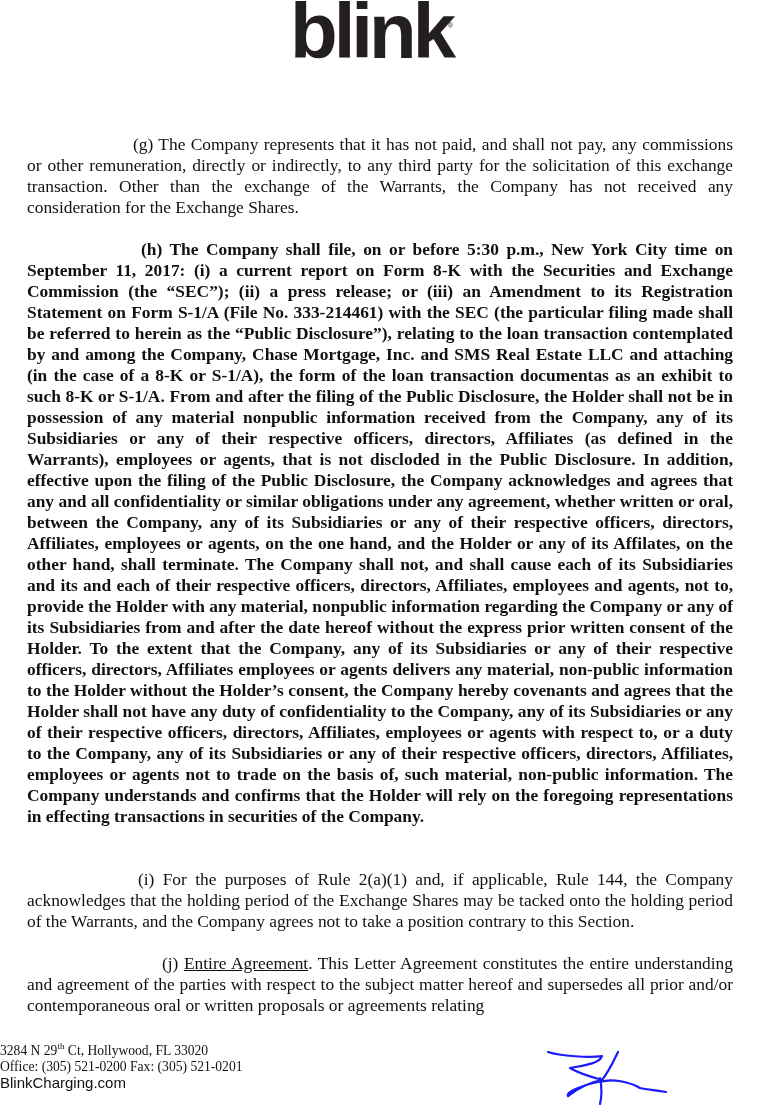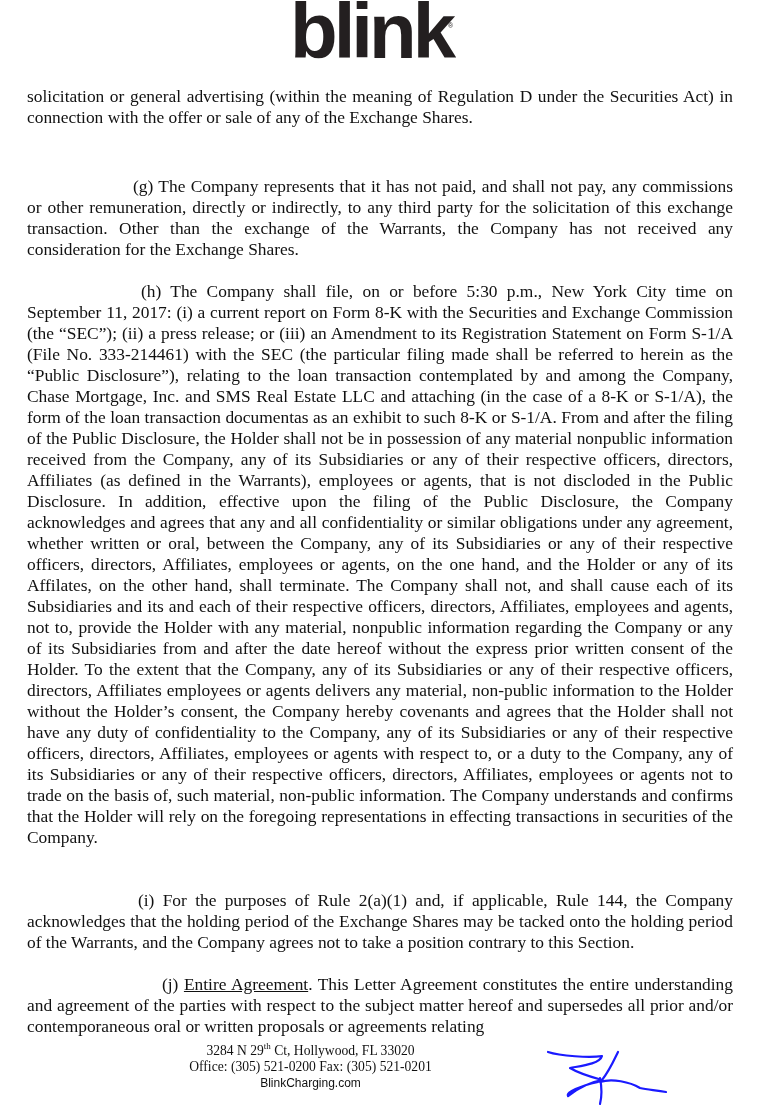--- a/index.html
+++ b/index.html
@@ -47,56 +47,54 @@
       width: 706px;
       top: 86px;
       font-size: 17.4px;
       line-height: 21px;
     }
     .para {
       text-align: justify;
       margin: 0;
     }
     .indent-g { text-indent: 106px; margin-top: 27px; }
-    .indent-h { text-indent: 114px; }
+    .indent-h { text-indent: 114px; font-weight: bold; }
     .indent-i { text-indent: 111px; }
     .indent-j { text-indent: 135px; }
     .u { text-decoration: underline; margin-top: 35px; }
     .footer {
       position: absolute;
       left: 0;
       width: 621px;
       top: 1038px;
-      text-align: center;
       font-size: 13.6px;
       line-height: 16px;
       color: #111;
     }
     .footer .site {
       font-family: "Liberation Sans", "DejaVu Sans", sans-serif;
-      font-size: 12px;
+      font-size: 15px;
     }
     .signature {
       position: absolute;
       left: 540px;
       top: 1048px;
       width: 140px;
       height: 58px;
     }
   </style>
 </head>
 <body>
 
 <div class="logo">
   <span class="logo-text">blink</span>
   <span class="logo-reg">®</span>
 </div>
 
 <div class="content">
-  <p class="para">solicitation or general advertising (within the meaning of Regulation D under the Securities Act) in connection with the offer or sale of any of the Exchange Shares.</p>
   <div style="height:21px"></div>
   <p class="para indent-g">(g) The Company represents that it has not paid, and shall not pay, any commissions or other remuneration, directly or indirectly, to any third party for the solicitation of this exchange transaction. Other than the exchange of the Warrants, the Company has not received any consideration for the Exchange Shares.</p>
   <div style="height:21px"></div>
   <p class="para indent-h">(h) The Company shall file, on or before 5:30 p.m., New York City time on September 11, 2017: (i) a current report on Form 8-K with the Securities and Exchange Commission (the “SEC”); (ii) a press release; or (iii) an Amendment to its Registration Statement on Form S-1/A (File No. 333-214461) with the SEC (the particular filing made shall be referred to herein as the “Public Disclosure”), relating to the loan transaction contemplated by and among the Company, Chase Mortgage, Inc. and SMS Real Estate LLC and attaching (in the case of a 8-K or S-1/A), the form of the loan transaction documentas as an exhibit to such 8-K or S-1/A. From and after the filing of the Public Disclosure, the Holder shall not be in possession of any material nonpublic information received from the Company, any of its Subsidiaries or any of their respective officers, directors, Affiliates (as defined in the Warrants), employees or agents, that is not discloded in the Public Disclosure. In addition, effective upon the filing of the Public Disclosure, the Company acknowledges and agrees that any and all confidentiality or similar obligations under any agreement, whether written or oral, between the Company, any of its Subsidiaries or any of their respective officers, directors, Affiliates, employees or agents, on the one hand, and the Holder or any of its Affilates, on the other hand, shall terminate. The Company shall not, and shall cause each of its Subsidiaries and its and each of their respective officers, directors, Affiliates, employees and agents, not to, provide the Holder with any material, nonpublic information regarding the Company or any of its Subsidiaries from and after the date hereof without the express prior written consent of the Holder. To the extent that the Company, any of its Subsidiaries or any of their respective officers, directors, Affiliates employees or agents delivers any material, non-public information to the Holder without the Holder’s consent, the Company hereby covenants and agrees that the Holder shall not have any duty of confidentiality to the Company, any of its Subsidiaries or any of their respective officers, directors, Affiliates, employees or agents with respect to, or a duty to the Company, any of its Subsidiaries or any of their respective officers, directors, Affiliates, employees or agents not to trade on the basis of, such material, non-public information. The Company understands and confirms that the Holder will rely on the foregoing representations in effecting transactions in securities of the Company.</p>
   <div style="height:42px"></div>
   <p class="para indent-i">(i) For the purposes of Rule 2(a)(1) and, if applicable, Rule 144, the Company acknowledges that the holding period of the Exchange Shares may be tacked onto the holding period of the Warrants, and the Company agrees not to take a position contrary to this Section.</p>
   <div style="height:21px"></div>
   <p class="para indent-j"><span>(j)</span> <span class="u">Entire Agreement</span><span>. This Letter Agreement constitutes the entire understanding and agreement of the parties with respect to the subject matter hereof and supersedes all prior and/or contemporaneous oral or written proposals or agreements relating</span></p>
 </div>
 

